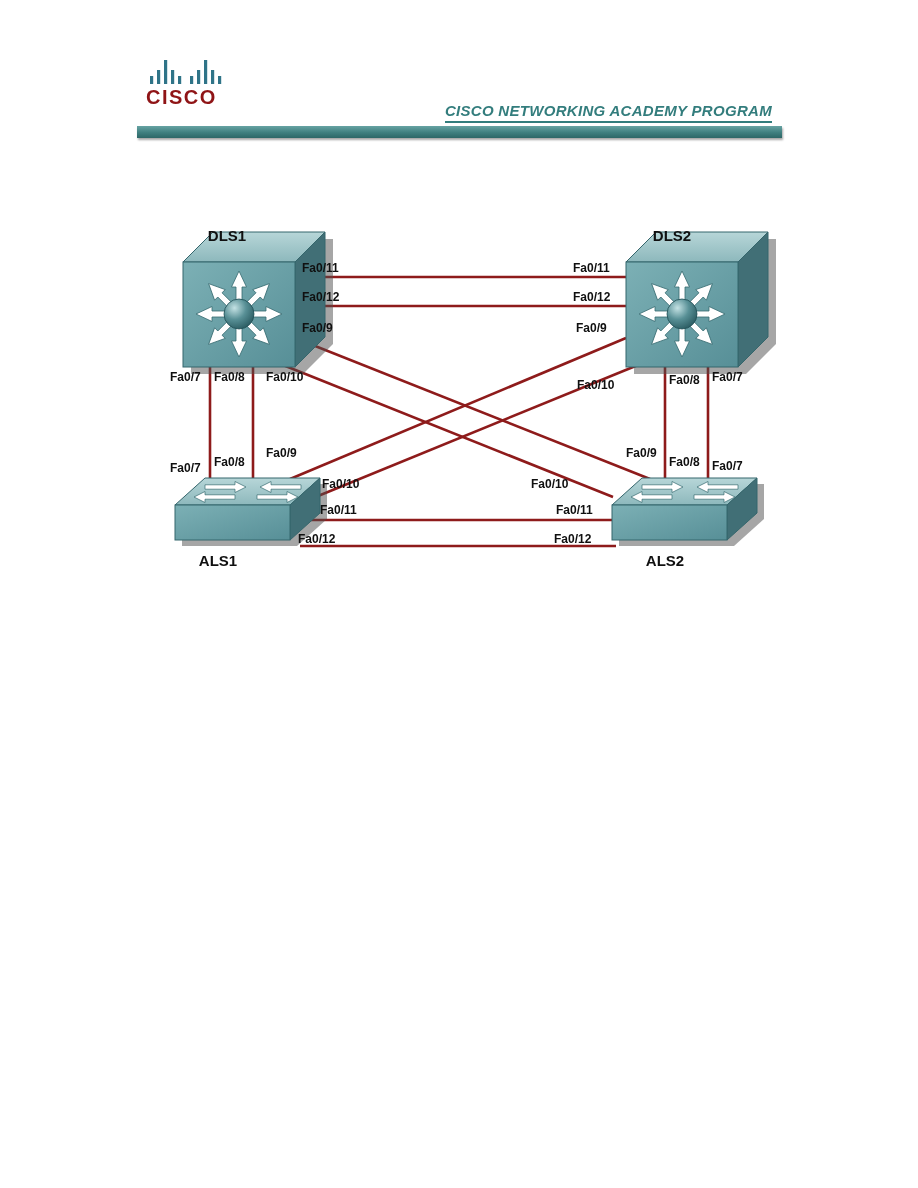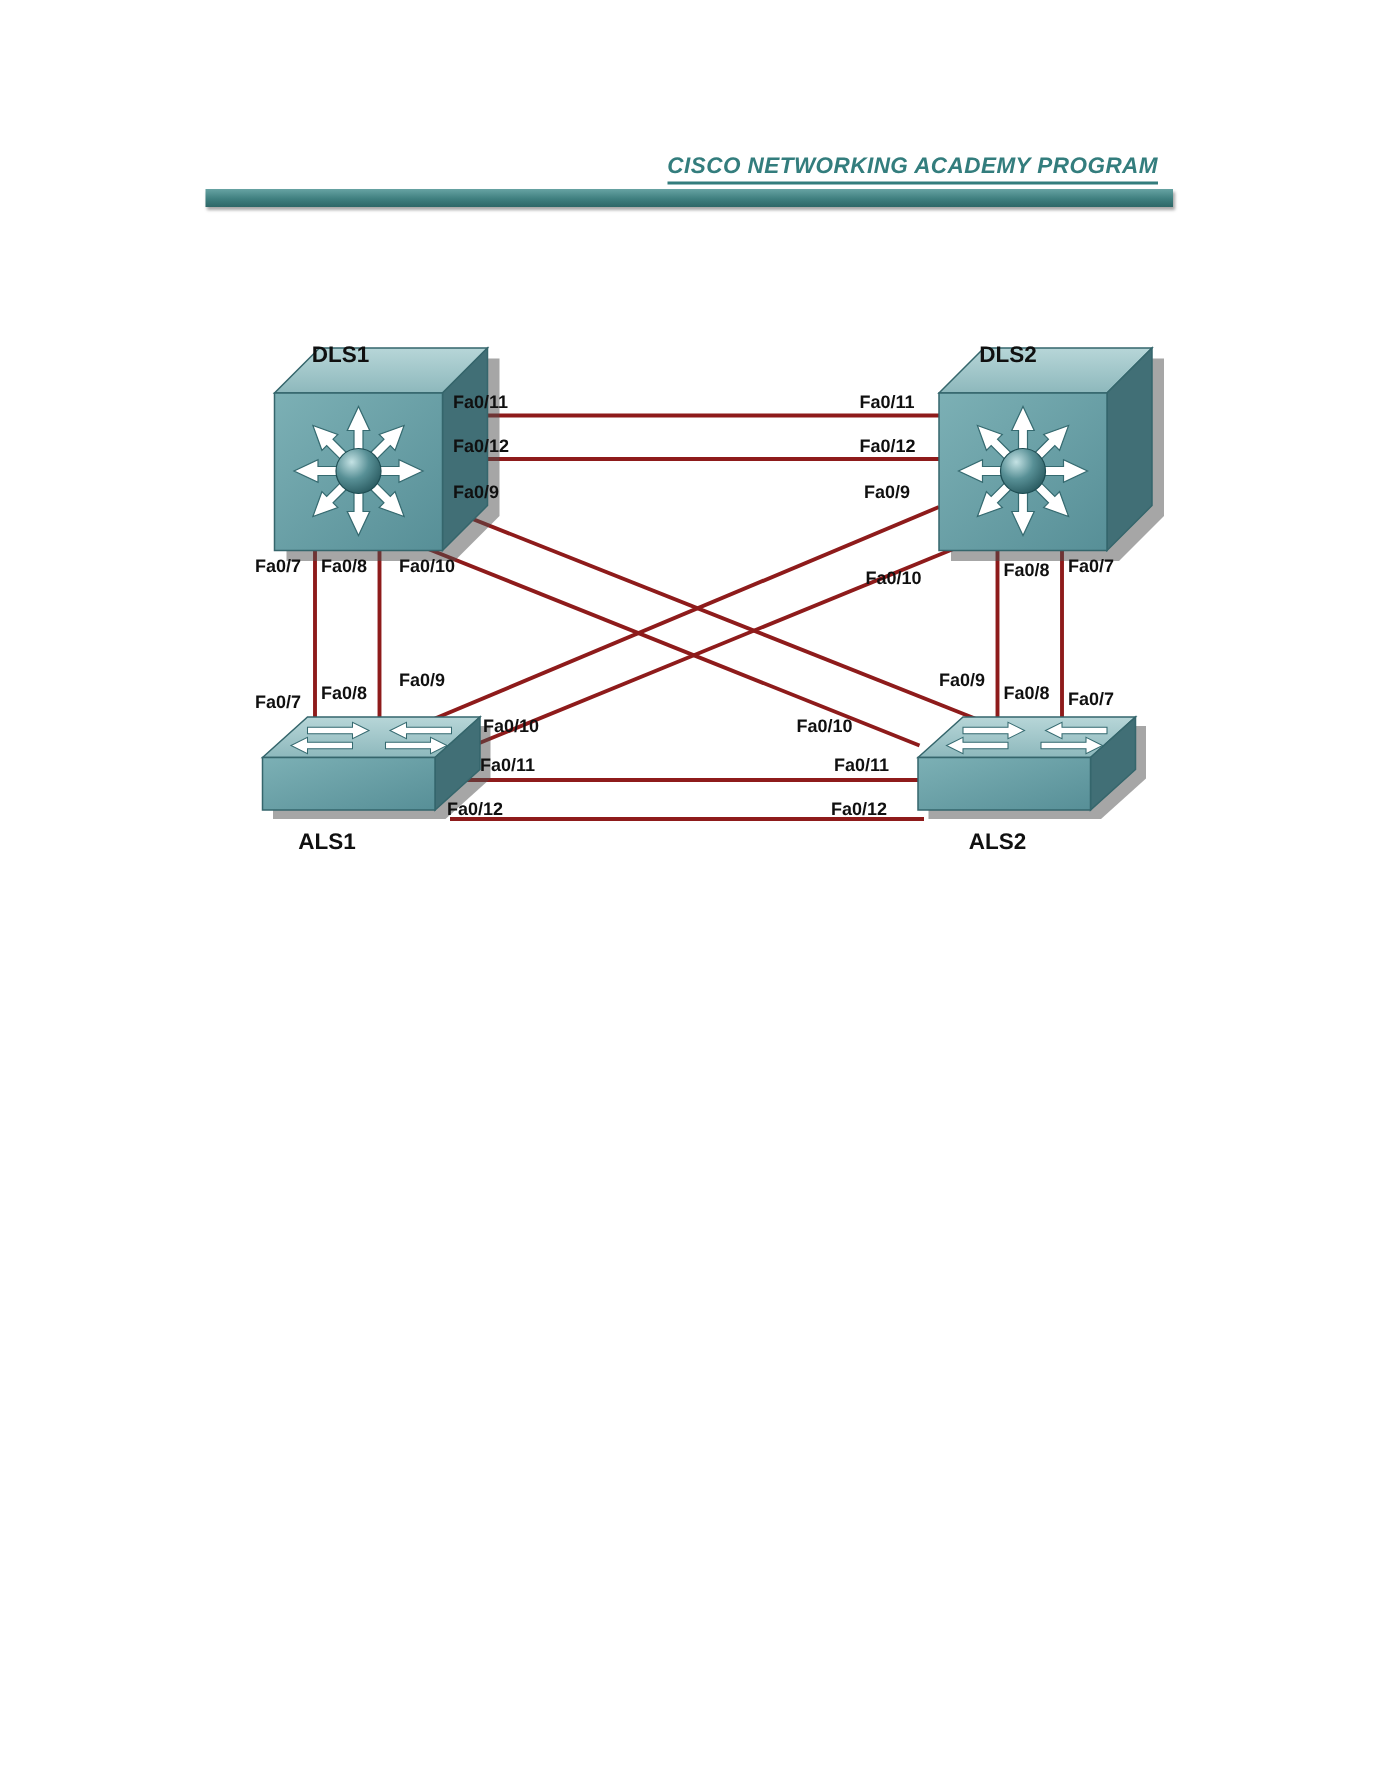--- a/index.html
+++ b/index.html
@@ -26,20 +26,37 @@
   text { font-family:"Liberation Sans", sans-serif; }
   .port-label { font-size:12px; font-weight:bold; fill:#101010; }
   .device-label { font-size:15px; font-weight:bold; fill:#101010; }
   .link { stroke:#8e1b1b; stroke-width:2.6; }
 </style>
 </head>
 <body>
 
 <div class="page">
 
+  <div class="logo">
+    <svg class="logo-bars" width="76" height="28" viewBox="0 0 76 28">
+      <g fill="#2f7488">
+        <rect x="2" y="20" width="3.2" height="8"></rect>
+        <rect x="9" y="14" width="3.2" height="14"></rect>
+        <rect x="16" y="4" width="3.2" height="24"></rect>
+        <rect x="23" y="14" width="3.2" height="14"></rect>
+        <rect x="30" y="20" width="3.2" height="8"></rect>
+        <rect x="42" y="20" width="3.2" height="8"></rect>
+        <rect x="49" y="14" width="3.2" height="14"></rect>
+        <rect x="56" y="4" width="3.2" height="24"></rect>
+        <rect x="63" y="14" width="3.2" height="14"></rect>
+        <rect x="70" y="20" width="3.2" height="8"></rect>
+      </g>
+    </svg>
+    <div class="logo-text">CISCO</div>
+  </div>
 
   <div class="program-title">CISCO NETWORKING ACADEMY PROGRAM</div>
   <div class="header-bar"></div>
 
   <svg class="topology" width="918" height="640" viewBox="0 0 918 640">
     <defs>
       <linearGradient id="cubeTop" x1="0" y1="0" x2="0" y2="1">
         <stop offset="0" stop-color="#b7d6d8"></stop>
           <stop offset="1" stop-color="#8db8bc"></stop>
       </linearGradient>

